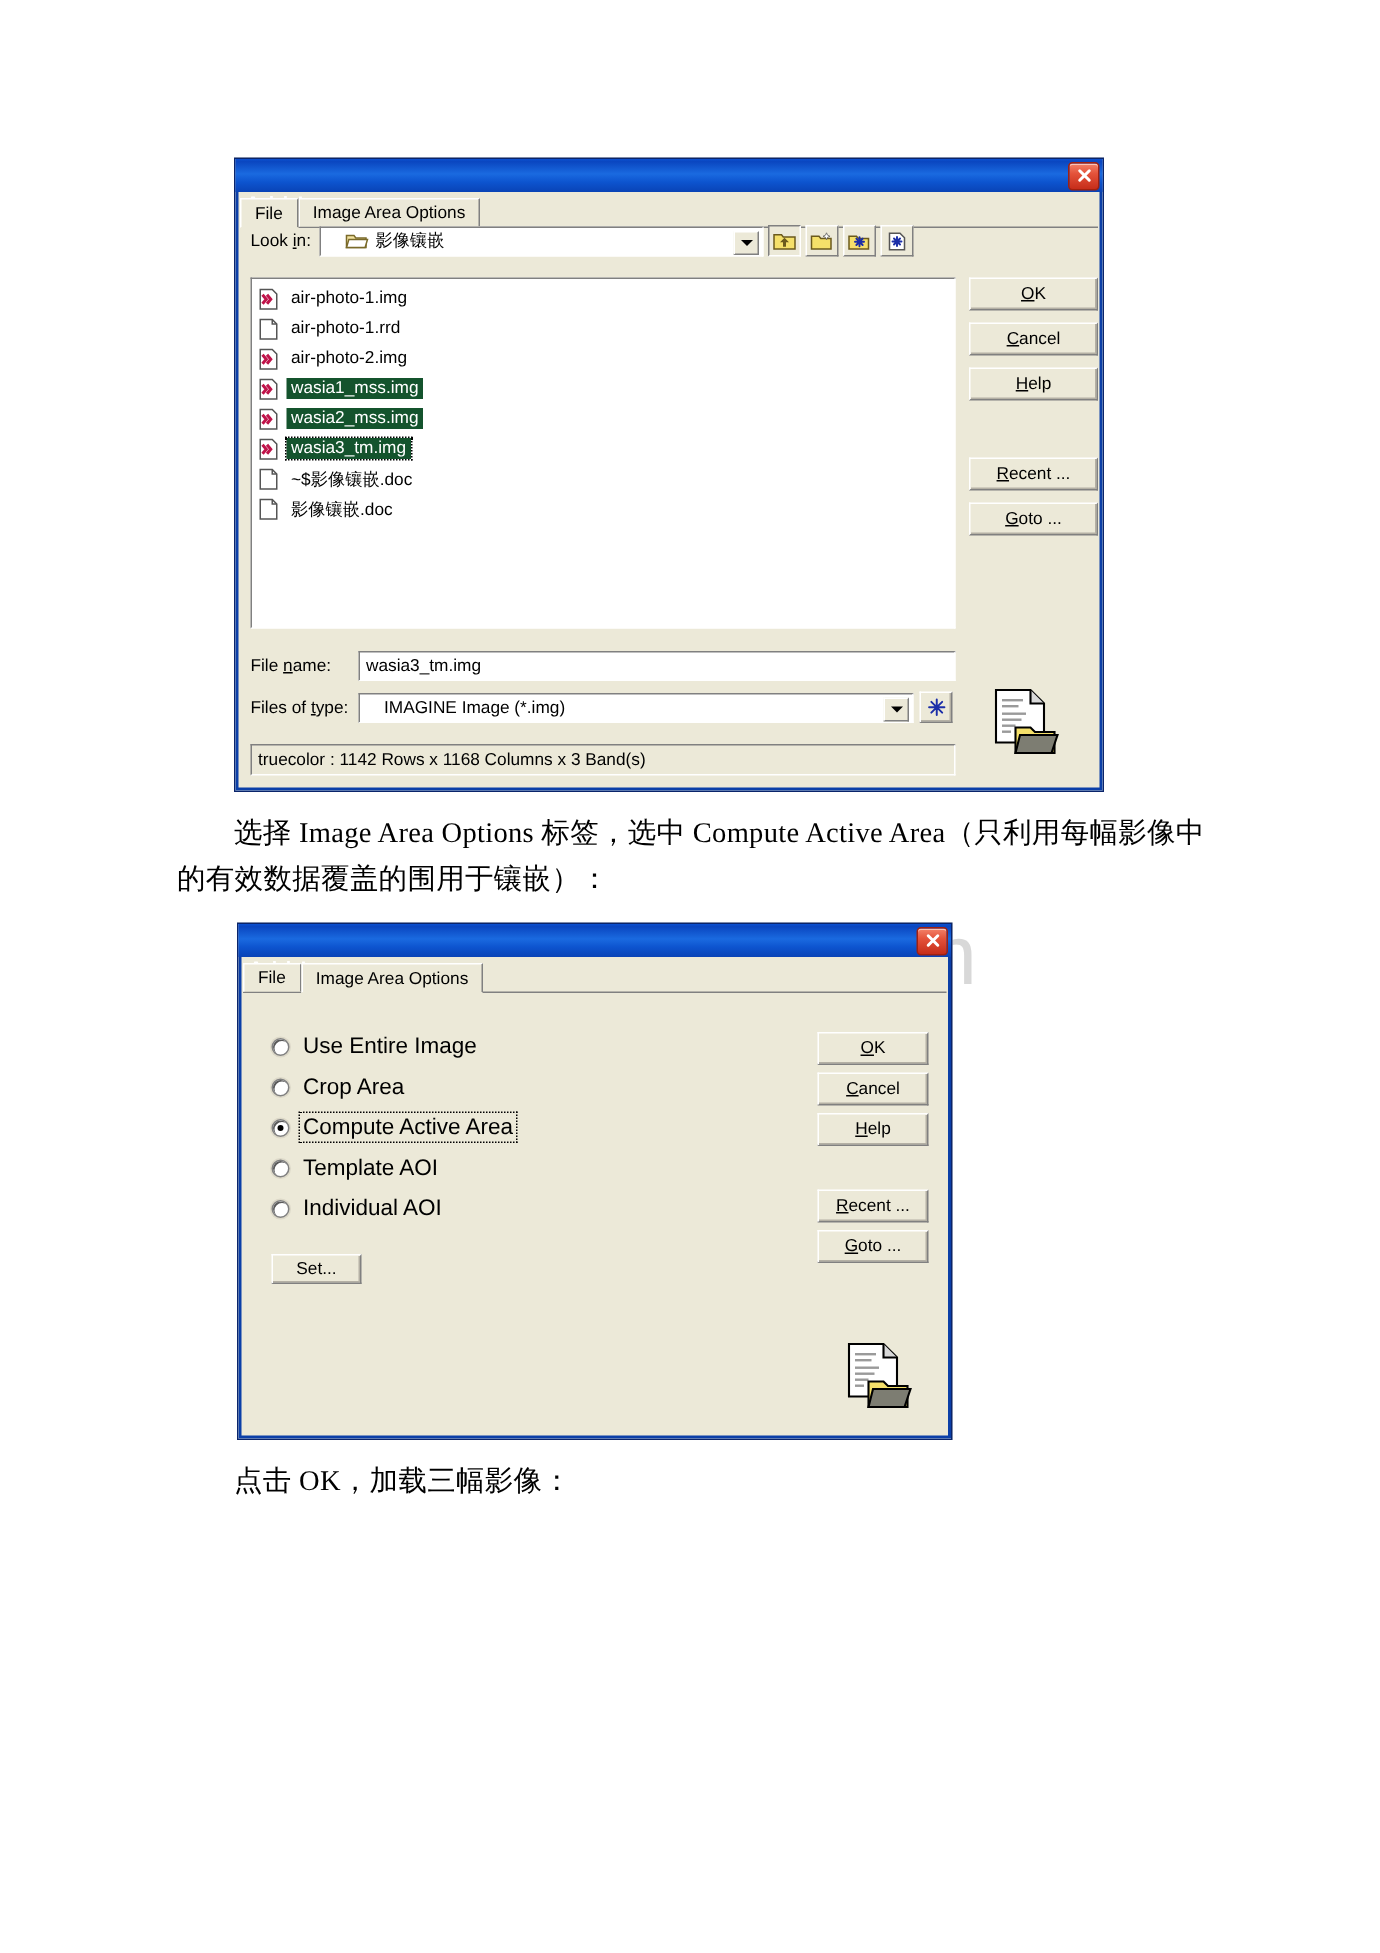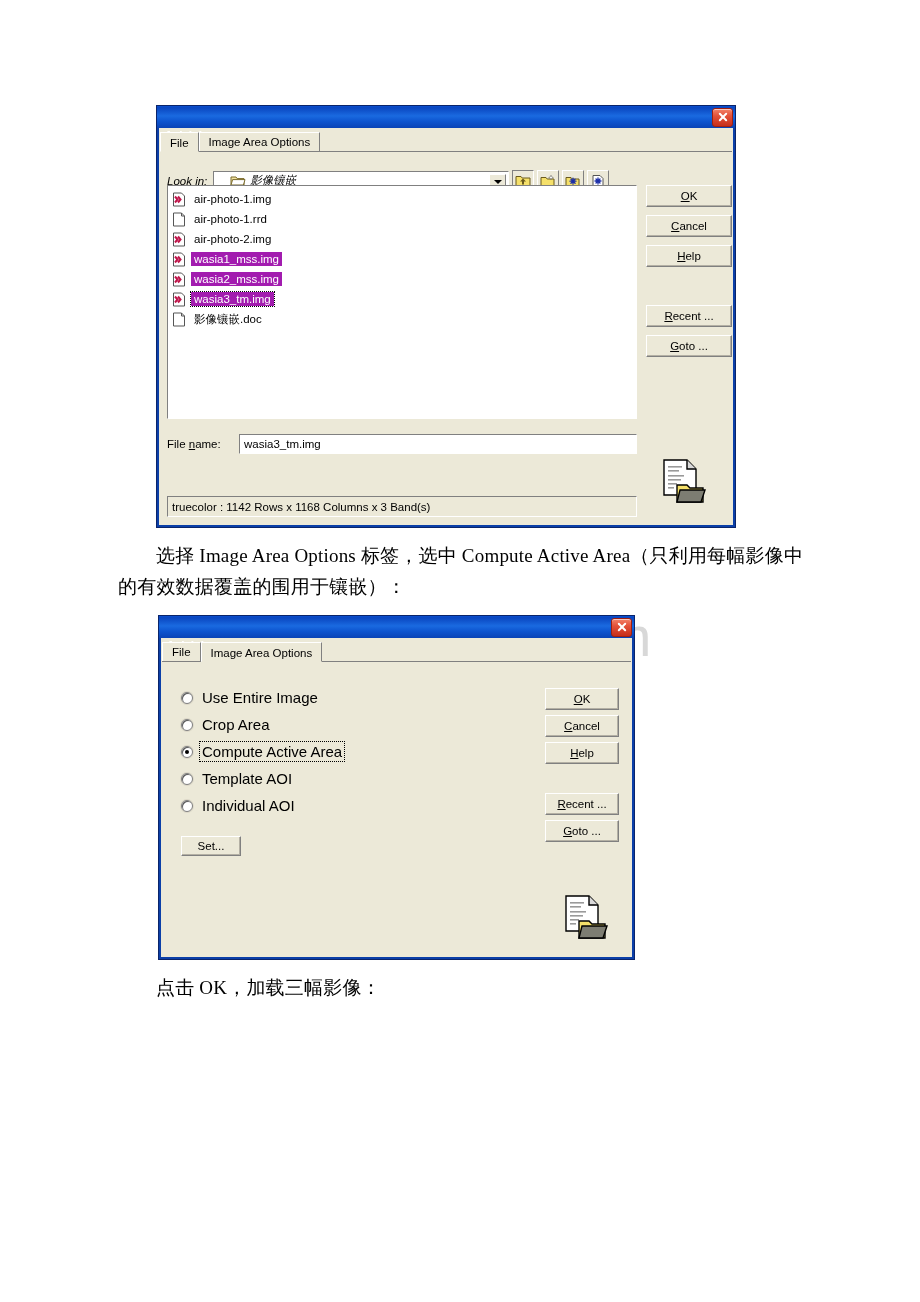--- a/index.html
+++ b/index.html
@@ -106,22 +106,22 @@
     font-family:"Liberation Sans", sans-serif;
     cursor:pointer;
     user-select:none;
   }
   .u{text-decoration:underline;}
 
   
   #dlg-file{left:156px;top:105px;width:580px;height:423px;}
   #dlg-file .tabstrip{top:25px;}
   .row-lookin{
-    position:absolute;left:10px;top:64px;right:10px;height:21px;
-    display:flex;align-items:center;font-style:italic;
+    position:absolute;left:10px;top:44px;right:10px;height:21px;
+    display:flex;align-items:center;
   }
   .lbl{font-size:11.5px;color:#000;white-space:nowrap;}
   .combo{
     height:20px;background:#fff;
     border:1px solid;border-color:#808080 #ffffff #ffffff #808080;
     box-sizing:border-box;display:flex;align-items:center;
     position:relative;
     padding-left:12px;
   }
   .combo .val{font-size:11.5px;padding-left:4px;white-space:nowrap;}
@@ -149,21 +149,21 @@
   .filelist{
     position:absolute;left:10px;top:79px;width:470px;height:234px;
   }
   .fl-inner{padding:3px 0 0 2px;}
   .fitem{
     height:20px;display:flex;align-items:center;
     font-size:11.5px;color:#000;padding-left:2px;
     white-space:nowrap;cursor:default;
   }
   .fitem .fname{padding:1px 3px;}
-  .fitem.sel .fname{background:#a21caf;color:#fff;}
+  .fitem.sel .fname{background:#14532d;color:#fff;}
   .fitem.sel.focus .fname{outline:1px dotted #000;outline-offset:0;}
 
   .fld-row{position:absolute;display:flex;align-items:center;}
   .fld-lbl{font-size:11.5px;width:72px;}
   .txtbox{
     background:#fff;border:1px solid;
     border-color:#808080 #ffffff #ffffff #808080;
     box-sizing:border-box;height:20px;
     display:flex;align-items:center;
     font-size:11.5px;padding-left:4px;
@@ -349,39 +349,64 @@
       <div class="fitem sel focus">
         <span style="margin-right:5px;display:flex">
           <svg width="14" height="15" viewBox="0 0 14 15">
               <path d="M1.5 1h8l3 3v10h-11z" fill="#fff" stroke="#555"></path>
               <path d="M3 4.5l2.5 3-2.5 3M6 4.5l2.5 3L6 10.5" stroke="#c0144a" stroke-width="2" fill="none"></path>
             </svg>
         </span>
         <span class="fname">wasia3_tm.img</span>
       </div>
 
+      <div class="fitem">
+        <span style="margin-right:5px;display:flex">
+          <svg width="14" height="15" viewBox="0 0 14 15">
+              <path d="M1.5 1h8l3 3v10h-11z" fill="#fff" stroke="#555"></path>
+              <path d="M9.5 1v3h3" fill="none" stroke="#555"></path>
+            </svg>
+        </span>
+        <span class="fname">~$影像镶嵌.doc</span>
+      </div>
 
       <div class="fitem">
         <span style="margin-right:5px;display:flex">
           <svg width="14" height="15" viewBox="0 0 14 15">
               <path d="M1.5 1h8l3 3v10h-11z" fill="#fff" stroke="#555"></path>
               <path d="M9.5 1v3h3" fill="none" stroke="#555"></path>
             </svg>
         </span>
         <span class="fname">影像镶嵌.doc</span>
       </div>
 
     </div>
   </div>
 
   <div class="fld-row" style="left:10px;top:328px;width:470px;">
     <span class="fld-lbl">File <span class="u">n</span>ame:</span>
     <div class="txtbox" style="width:398px;">wasia3_tm.img</div>
   </div>
 
+  <div class="fld-row" style="left:10px;top:355px;width:470px;">
+    <span class="fld-lbl">Files of <span class="u">t</span>ype:</span>
+    <div class="combo" style="width:370px;height:20px;">
+      <span class="val">IMAGINE Image (*.img)</span>
+      <span class="combo-arrow">
+          <i></i>
+        </span>
+    </div>
+    <span class="btn" style="width:22px;height:21px;margin-left:4px;">
+      <svg width="13" height="13" viewBox="0 0 14 14">
+          <g stroke="#1b2ea8" stroke-width="1.4" stroke-linecap="round">
+            <path d="M7 1.5v11M1.5 7h11M3.1 3.1l7.8 7.8M10.9 3.1L3.1 10.9"></path>
+          </g>
+        </svg>
+    </span>
+  </div>
 
   <div class="statusbar">truecolor : 1142 Rows x 1168 Columns x 3 Band(s)</div>
 
   <div class="btncol" style="left:489px;top:79px;">
     <div class="btn">
         <span><span class="u">O</span>K</span>
       </div>
     <div class="btn">
         <span><span class="u">C</span>ancel</span>
       </div>

